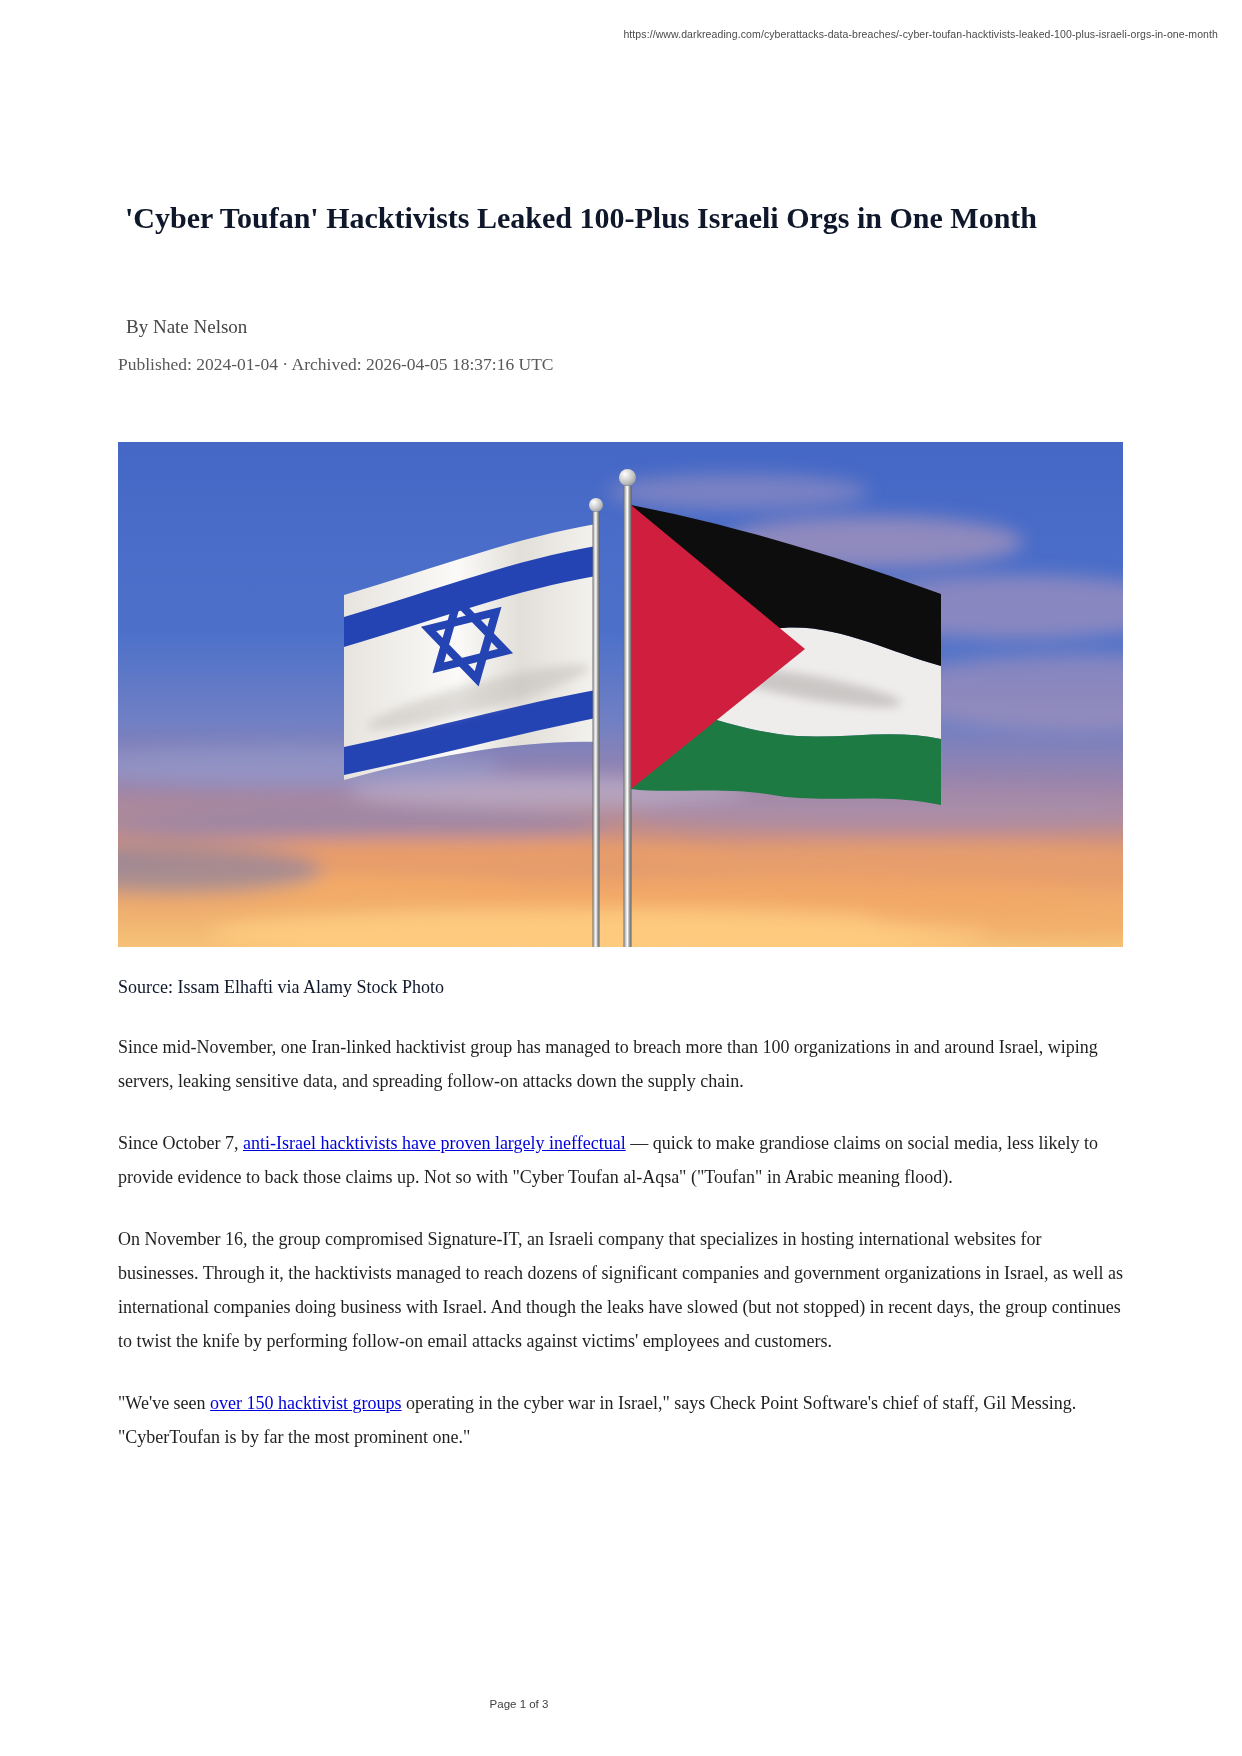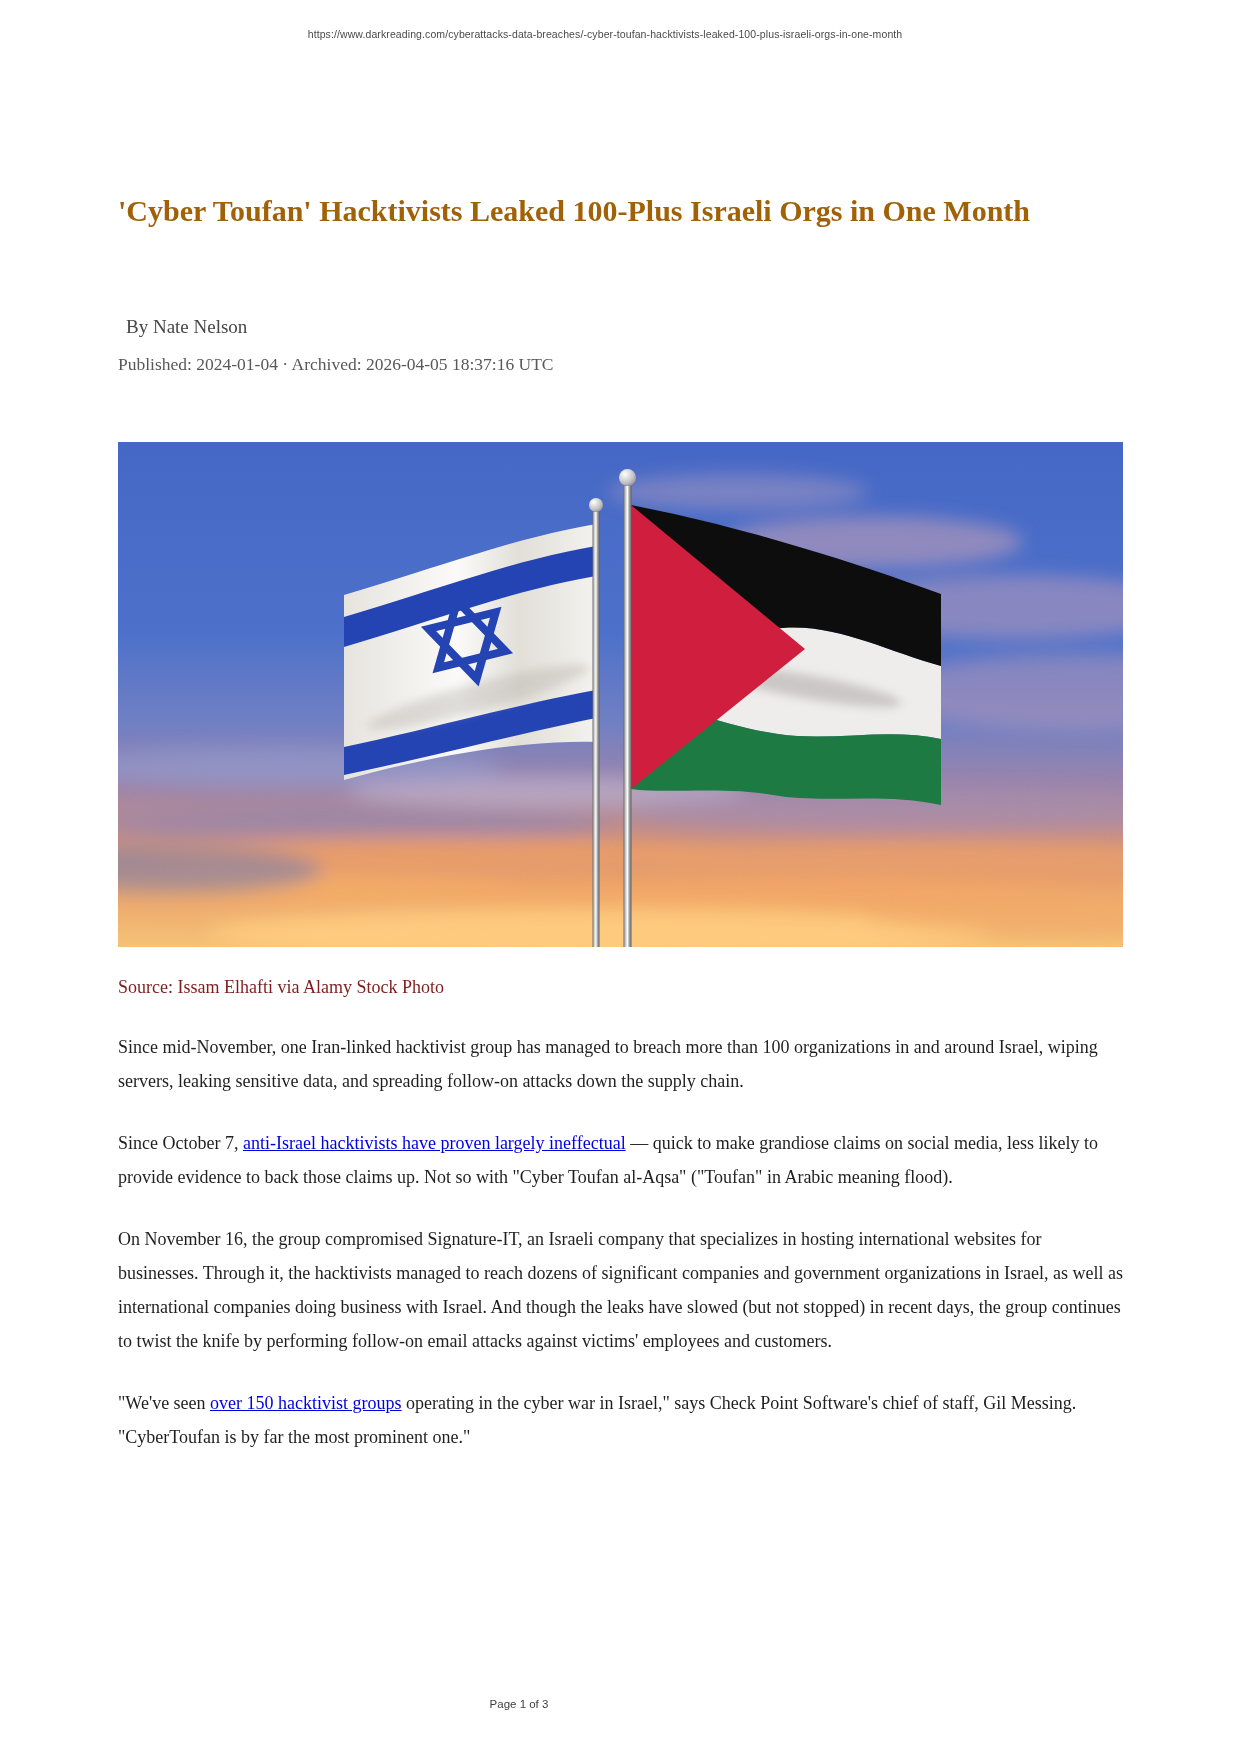--- a/index.html
+++ b/index.html
@@ -6,30 +6,30 @@
   body {
     width: 1242px; height: 1756px;
     background: #ffffff;
     font-family: "Liberation Serif", "DejaVu Serif", serif;
     position: relative;
     overflow: hidden;
   }
   .page { position: absolute; inset: 0; }
 
   .url-header {
-    position: absolute; top: 28px; left: 0; width: 1210px;
-    text-align: center;
+    position: absolute; top: 28px; left: 8px; width: 1210px;
+    text-align: right;
     font-family: "Liberation Sans", "DejaVu Sans", sans-serif;
     font-size: 10.5px; color: #4a4a4a; letter-spacing: 0.1px;
   }
 
   .article-title {
     position: absolute; top: 186px; left: 118px; width: 990px;
-    margin: 0;
-    font-size: 30px; font-weight: 700; color: #a16207;
+    margin: 7px;
+    font-size: 30px; font-weight: 700; color: #0f172a;
     line-height: 50px;
   }
 
   .byline {
     position: absolute; top: 308px; left: 118px; width: 1006px;
     margin: 8px; font-size: 19px; color: #464646;
   }
 
   .dateline {
     position: absolute; top: 354px; left: 118px; width: 1006px;
@@ -37,21 +37,21 @@
   }
 
   .hero-figure {
     position: absolute; top: 442px; left: 118px;
     width: 1005px; height: 505px; margin: 0;
   }
   .hero-figure svg { display: block; }
 
   .image-caption {
     position: absolute; top: 977px; left: 118px; width: 1006px;
-    margin: 0; font-size: 18px; color: #7f1d1d;
+    margin: 0; font-size: 18px; color: #0f172a;
   }
 
   .article-body {
     position: absolute; top: 1030px; left: 118px; width: 1008px;
   }
   .article-body p {
     margin: 0 0 28px 0;
     font-size: 18px; line-height: 34px; color: #1f1f1f;
   }
   .article-body a {

